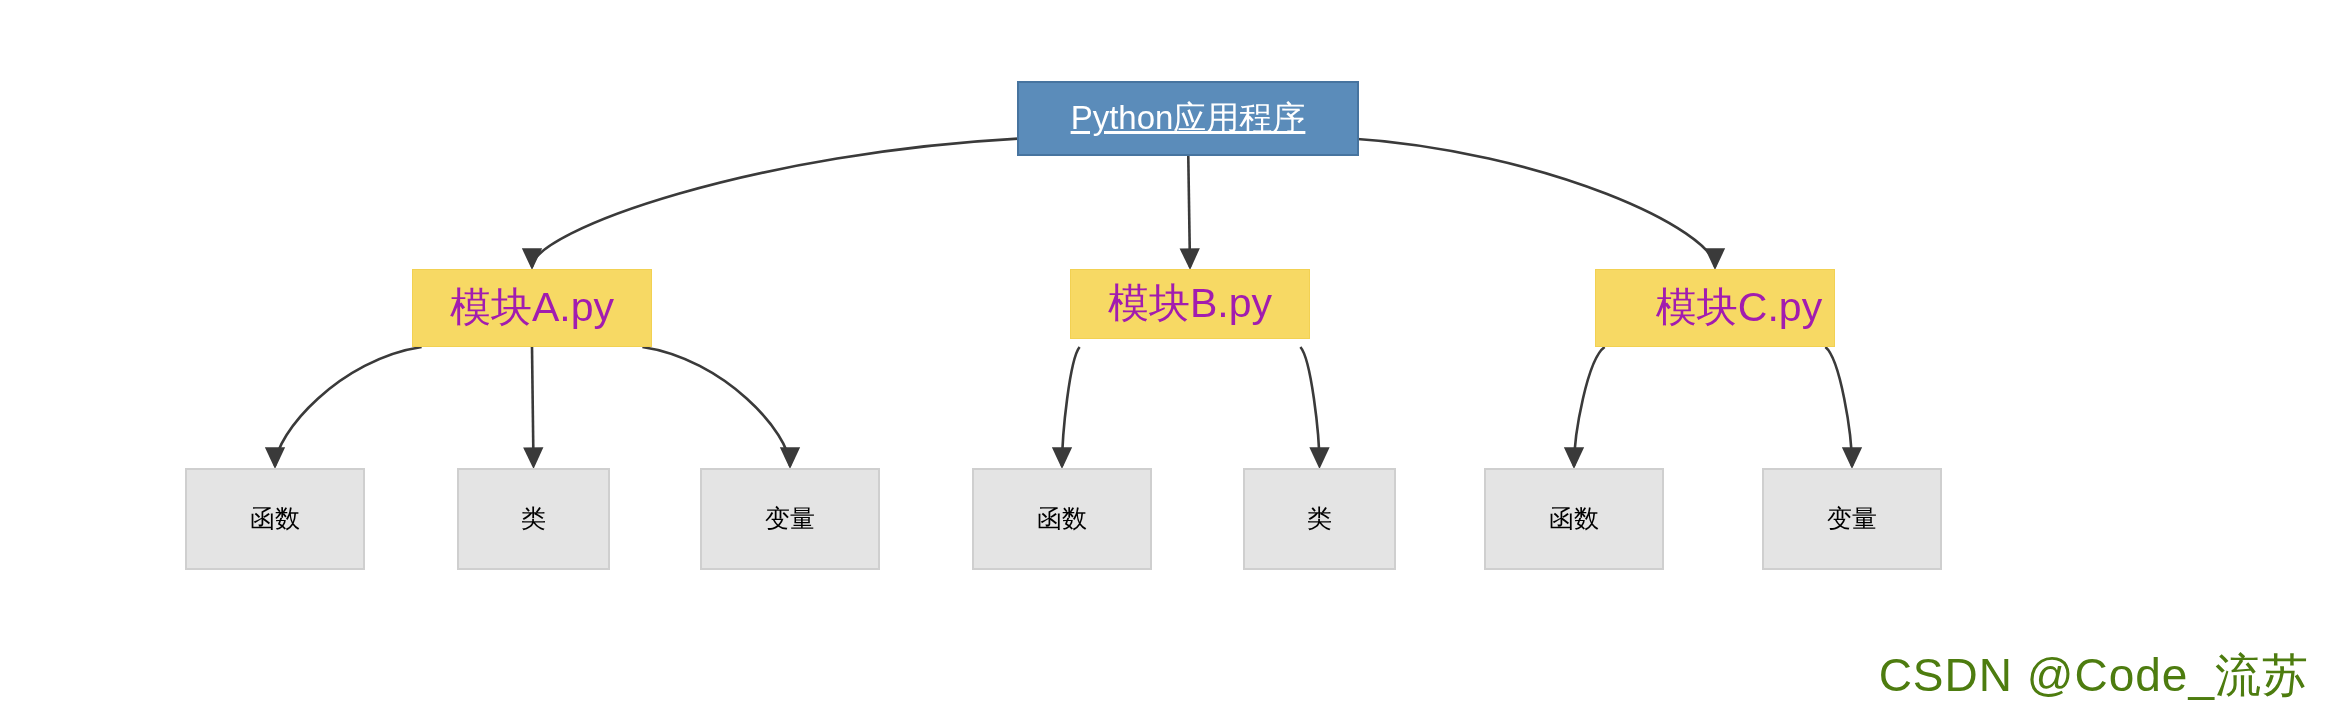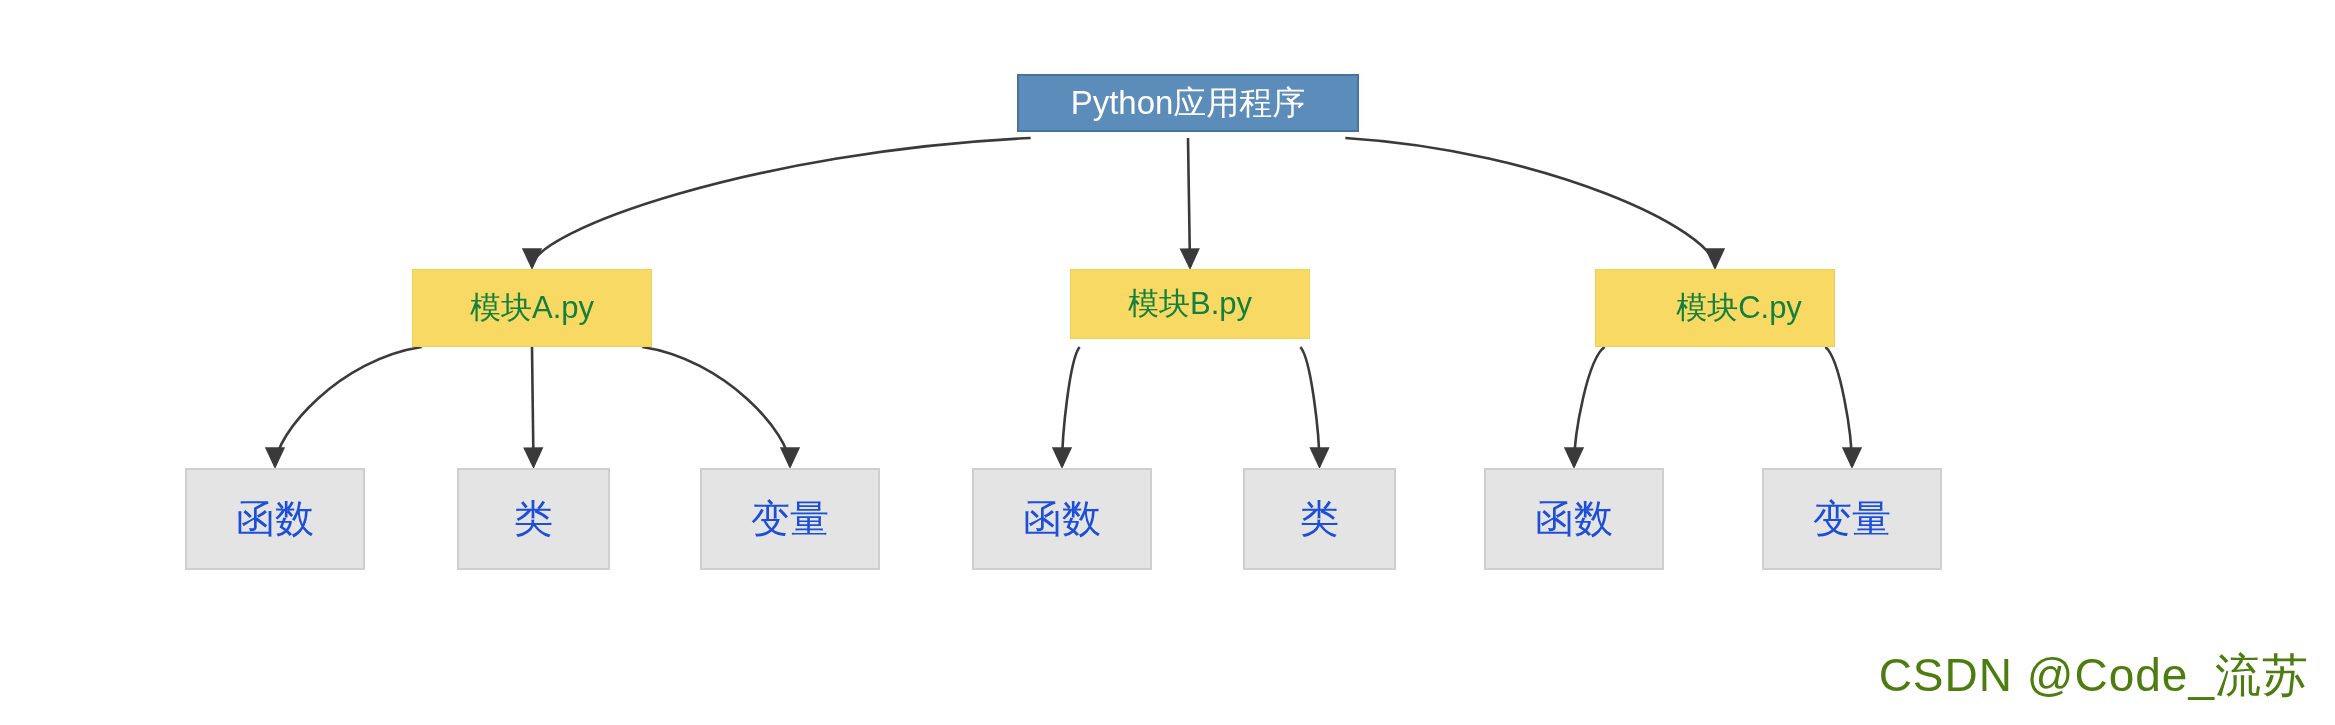--- a/index.html
+++ b/index.html
@@ -37,28 +37,28 @@
   }
   .node-root {
     background: #5b8cba;
     border: 2px solid #47749f;
     color: #ffffff;
     font-size: 33px;
   }
   .node-module {
     background: #f7d964;
     border: 1px solid #f2d152;
-    color: #15803d;
-    font-size: 31px;
+    color: #a21caf;
+    font-size: 41px;
   }
   .node-leaf {
     background: #e4e4e4;
     border: 2px solid #cfcfcf;
-    color: #1d4ed8;
-    font-size: 39px;
+    color: #000000;
+    font-size: 25px;
   }
   .watermark {
     position: absolute;
     right: 26px;
     bottom: 18px;
     font-size: 46px;
     color: #4d7c0f;
     letter-spacing: 1px;
     white-space: nowrap;
     user-select: none;
@@ -82,21 +82,21 @@
         <path d="M 421.6 347 C 340.97 358.9, 275 432.68, 275 466"></path>
         <path d="M 532 347 L 533.5 466"></path>
         <path d="M 642.4 347 C 723.58 358.9, 790 432.68, 790 466"></path>
         <path d="M 1079.6 347 C 1069.92 358.9, 1062 432.68, 1062 466"></path>
         <path d="M 1300.4 347 C 1310.905 358.9, 1319.5 432.68, 1319.5 466"></path>
         <path d="M 1604.6 347 C 1587.77 358.9, 1574 432.68, 1574 466"></path>
         <path d="M 1825.4 347 C 1840.03 358.9, 1852 432.68, 1852 466"></path>
       </g>
   </svg>
 
-  <div class="node node-root" style="left: 1017px; top: 74px; width: 342px; height: 58px;">
+  <div class="node node-root" style="left: 1017px; top: 81px; width: 342px; height: 75px; text-decoration: underline;">
     <span>Python应用程序</span>
   </div>
 
   <div class="node node-module" style="left: 412px; top: 269px; width: 240px; height: 78px;">
     <span>模块A.py</span>
   </div>
   <div class="node node-module" style="left: 1070px; top: 269px; width: 240px; height: 70px;">
     <span>模块B.py</span>
   </div>
   <div class="node node-module" style="left: 1595px; top: 269px; width: 240px; height: 78px; padding-left: 48px;">

